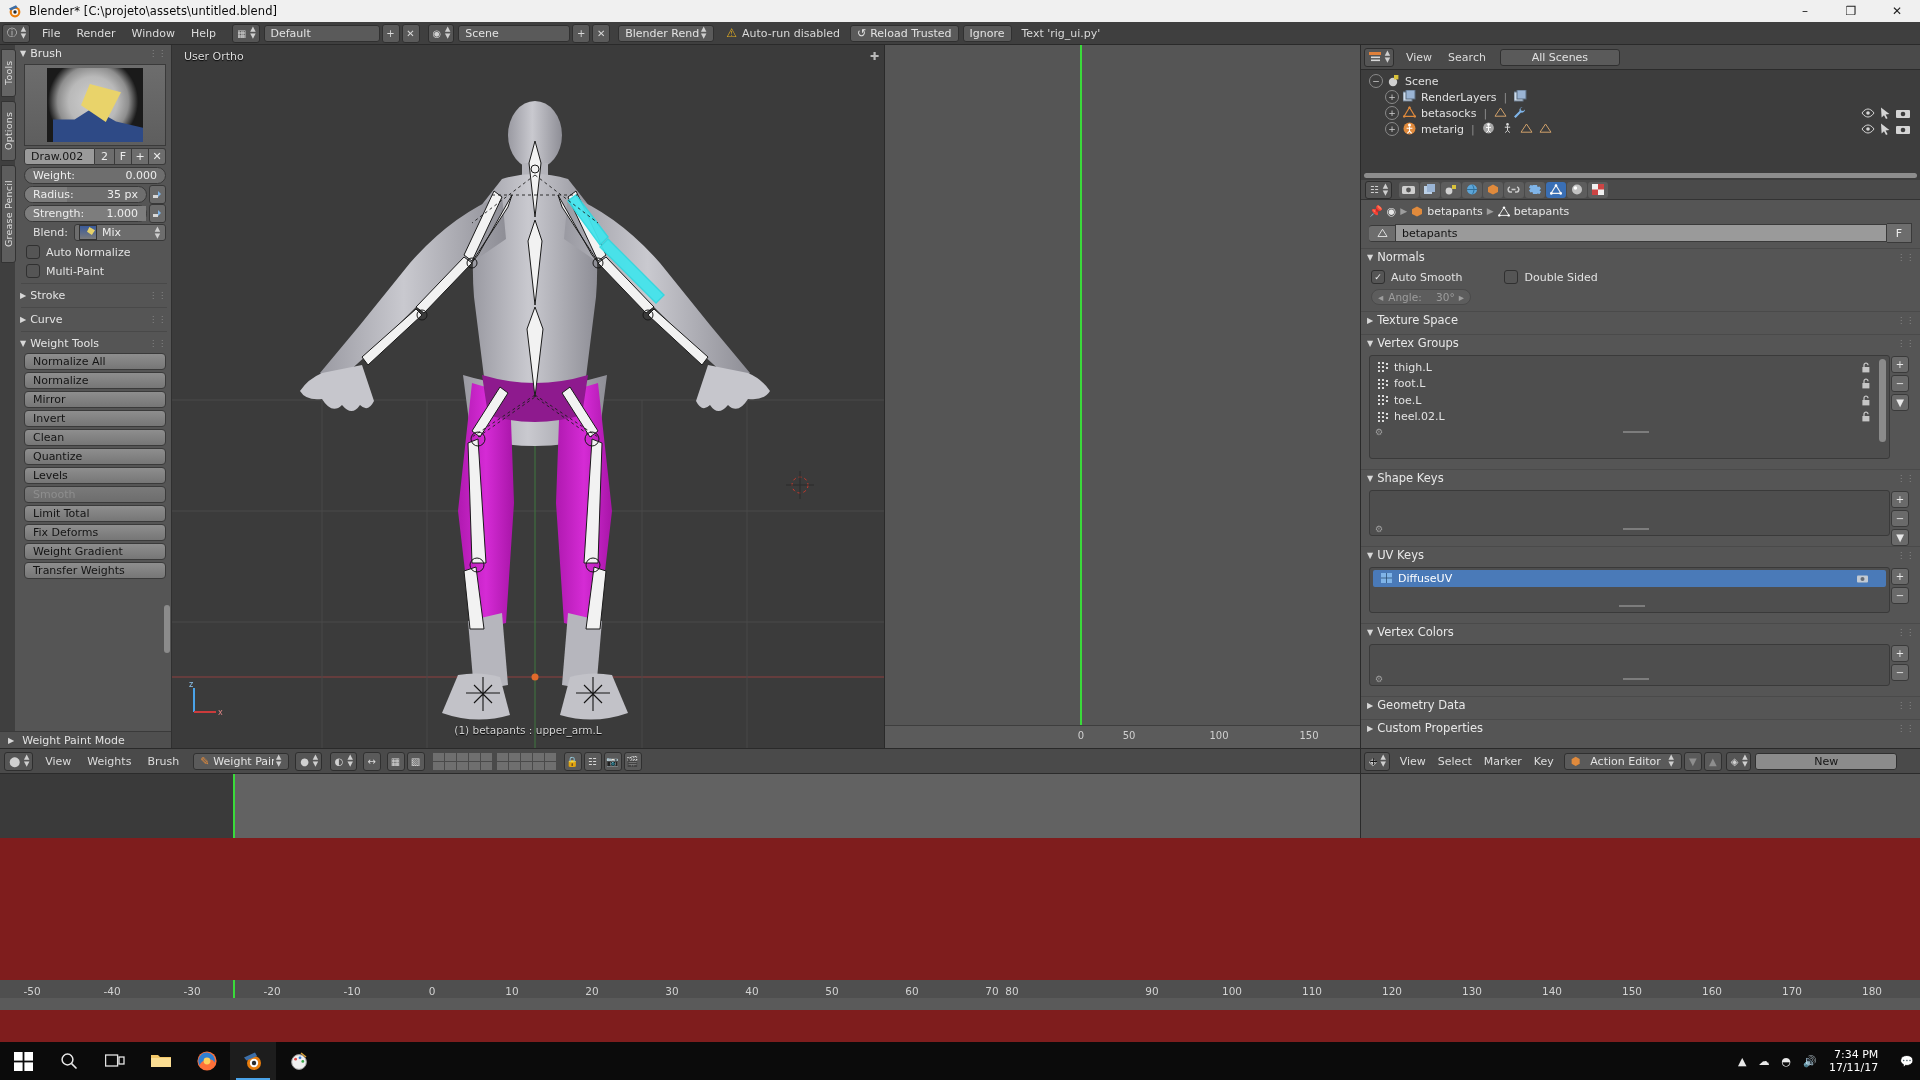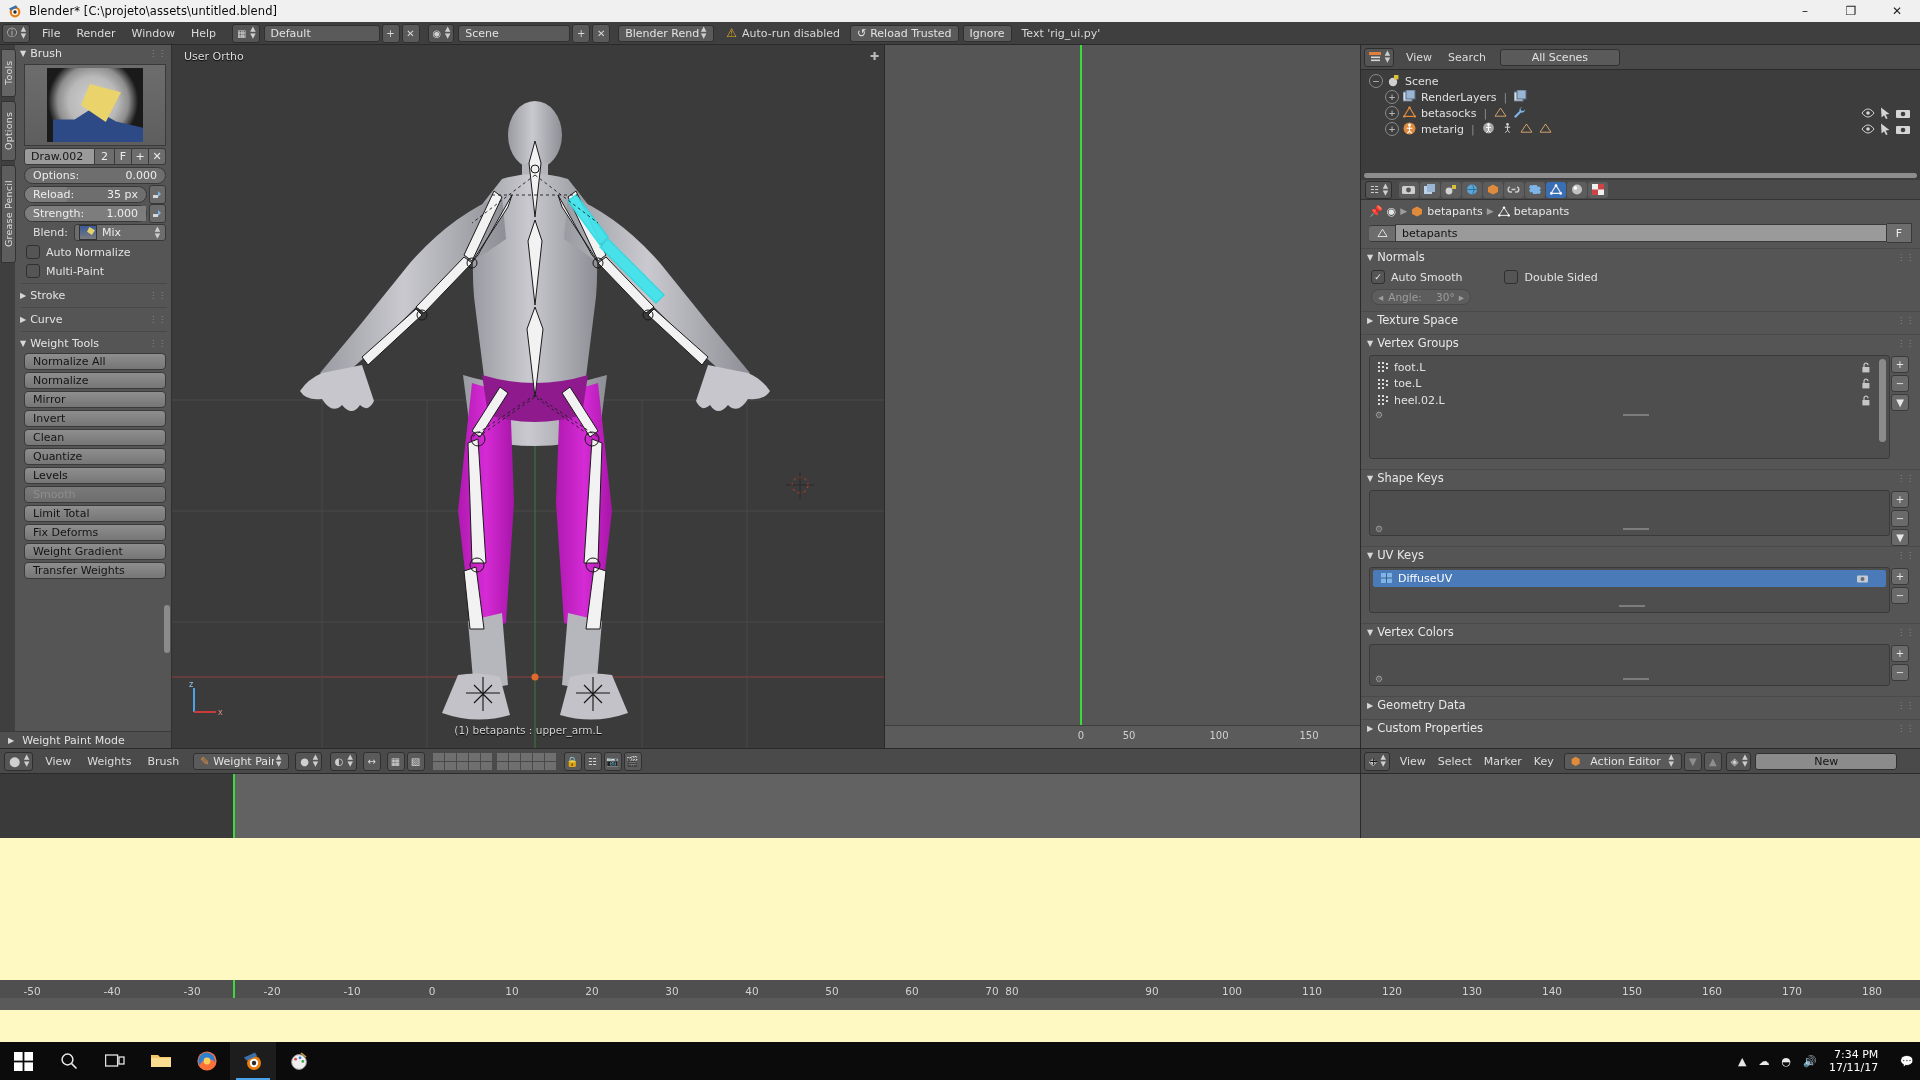--- a/index.html
+++ b/index.html
@@ -1,17 +1,17 @@
 <!DOCTYPE html>
 <html><head>
 <meta charset="utf-8">
 <style>
   html,body{margin:0;padding:0;background:#1b1b1b;}
   body{width:1920px;height:1080px;overflow:hidden;font-family:"DejaVu Sans","Liberation Sans",sans-serif;font-size:11px;color:#d8d8d8;-webkit-font-smoothing:antialiased;}
-  .app{position:relative;width:1920px;height:1080px;background:#fef9c3;}
+  .app{position:relative;width:1920px;height:1080px;background:#7f1d1d;}
 
   
   .titlebar{position:absolute;left:0;top:0;width:1920px;height:22px;background:#f0f0f0;color:#101010;display:flex;align-items:center;}
   .titlebar .tb-icon{width:16px;height:16px;margin:0 6px 0 7px;flex:none;}
   .titlebar .tb-text{font-size:11.5px;color:#0a0a0a;letter-spacing:.1px;}
   .tb-buttons{margin-left:auto;display:flex;height:22px;}
   .tb-btn{width:46px;height:22px;display:flex;align-items:center;justify-content:center;color:#202020;font-size:12px;}
 
   
   .topbar{position:absolute;left:0;top:22px;width:1920px;height:23px;background:#3f3f3f;border-bottom:1px solid #2a2a2a;display:flex;align-items:center;padding-left:2px;box-sizing:border-box;}
@@ -239,29 +239,29 @@
       <div class="row">
         <div class="txtfield">Draw.002</div>
         <div class="minif" style="width:20px">2</div>
         <div class="minif" style="width:17px">F</div>
         <div class="minif" style="width:17px">+</div>
         <div class="minif" style="width:17px;border-radius:0 3px 3px 0">✕</div>
       </div>
 
       <div class="row">
         <div class="slider">
-          <span>Options:</span>
+          <span>Weight:</span>
           <span class="sv">0.000</span>
         </div>
       </div>
 
       <div class="row">
         <div class="slider">
           <div class="fill" style="width:35%"></div>
-          <span style="position:relative">Reload:</span>
+          <span style="position:relative">Radius:</span>
           <span class="sv" style="position:relative">35 px</span>
         </div>
         <div class="pickbtn">
           <svg width="11" height="11" viewBox="0 0 11 11">
               <path d="M1 6h5v3H1z" fill="#d8d8d8"></path>
               <path d="M6 2l3 3-3 3z" fill="#7fb4e8"></path>
             </svg>
         </div>
       </div>
 
@@ -766,20 +766,43 @@
     </div>
 
     <div class="psect">
       <div class="psect-head">
         <i class="tri">▼</i>
         <span>Vertex Groups</span>
         <span class="dots">⋮⋮</span>
       </div>
       <div class="lbox" style="margin-right:30px;height:102px">
         <div id="vg-rows" style="padding-top:3px">
+            <div class="lrow">
+              <span style="margin-right:6px">
+                <svg width="10" height="10" viewBox="0 0 10 10">
+                  <g fill="#dcdcdc">
+                    <rect x="0" y="0" width="2" height="2"></rect>
+                    <rect x="4" y="0" width="2" height="2"></rect>
+                    <rect x="8" y="1" width="2" height="2"></rect>
+                    <rect x="0" y="4" width="2" height="2"></rect>
+                    <rect x="4" y="4" width="2" height="2"></rect>
+                    <rect x="8" y="5" width="2" height="2"></rect>
+                    <rect x="0" y="8" width="2" height="2"></rect>
+                    <rect x="4" y="8" width="2" height="2"></rect>
+                  </g>
+                </svg>
+              </span>
+              <span>thigh.L</span>
+              <span class="lock">
+                <svg width="10" height="11" viewBox="0 0 10 11">
+                  <path d="M3 5V3.2A2 2 0 017 3.2" fill="none" stroke="#dcdcdc" stroke-width="1.2"></path>
+                  <rect x="1.4" y="5" width="7" height="5.4" fill="#dcdcdc"></rect>
+                </svg>
+              </span>
+            </div>
             <div class="lrow">
               <span style="margin-right:6px">
                 <svg width="10" height="10" viewBox="0 0 10 10">
                   <g fill="#dcdcdc">
                     <rect x="0" y="0" width="2" height="2"></rect>
                     <rect x="4" y="0" width="2" height="2"></rect>
                     <rect x="8" y="1" width="2" height="2"></rect>
                     <rect x="0" y="4" width="2" height="2"></rect>
                     <rect x="4" y="4" width="2" height="2"></rect>
                     <rect x="8" y="5" width="2" height="2"></rect>

